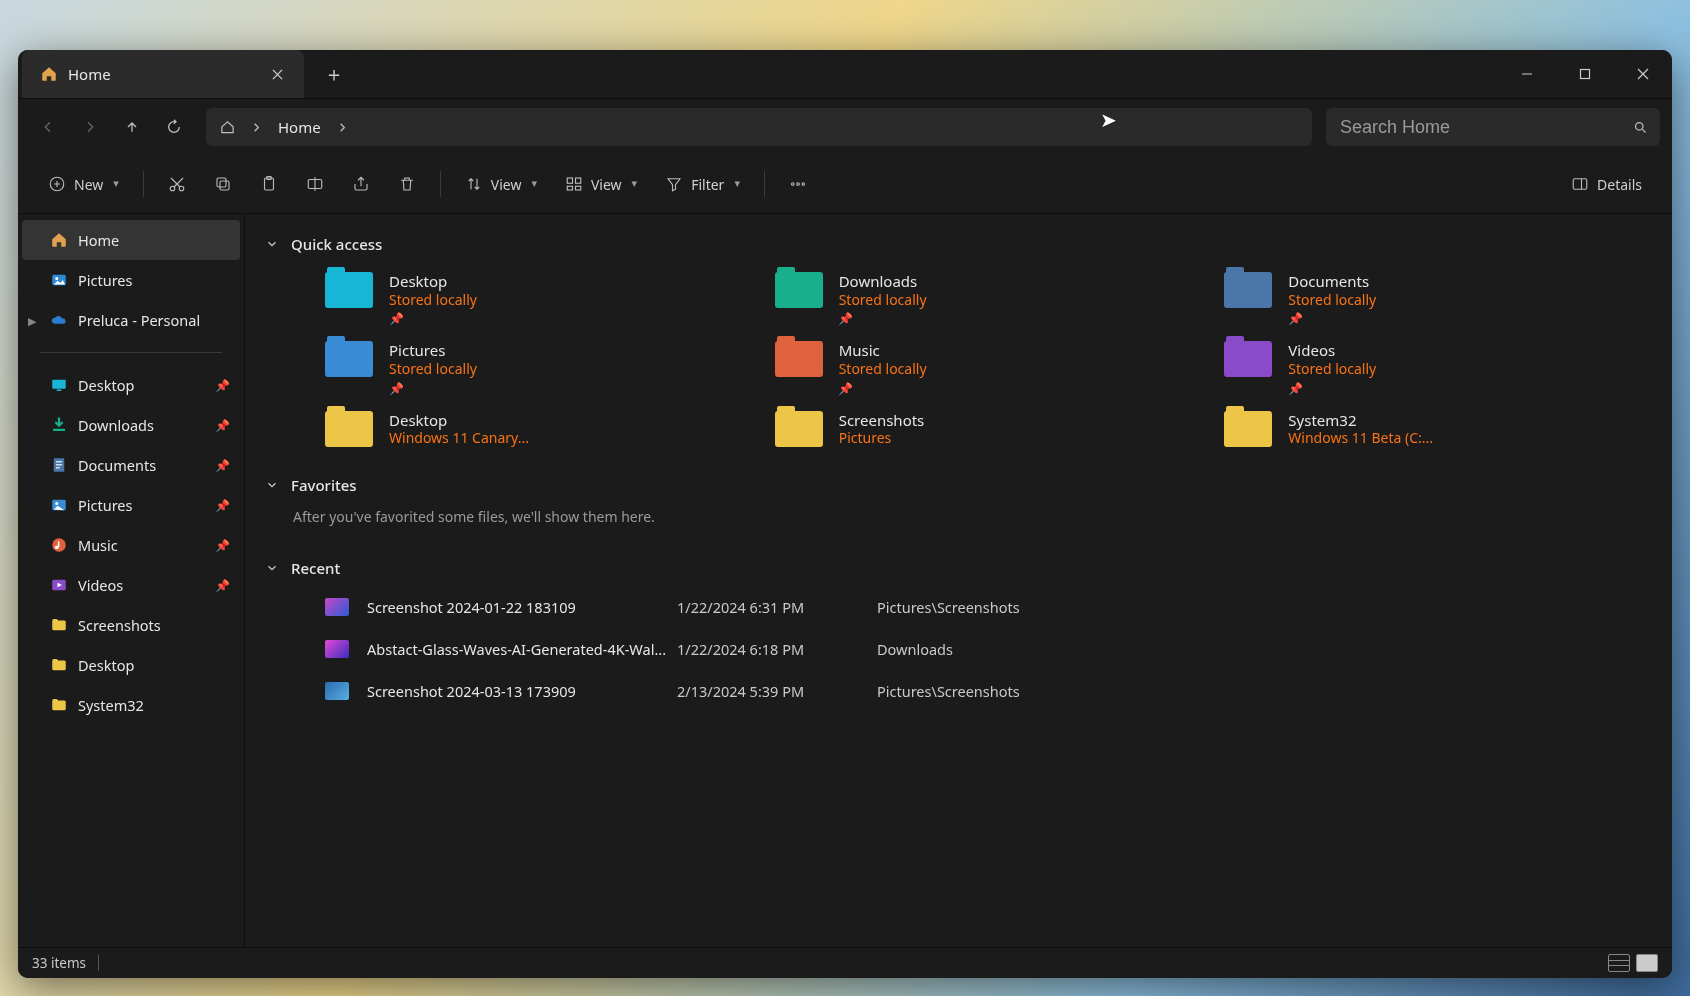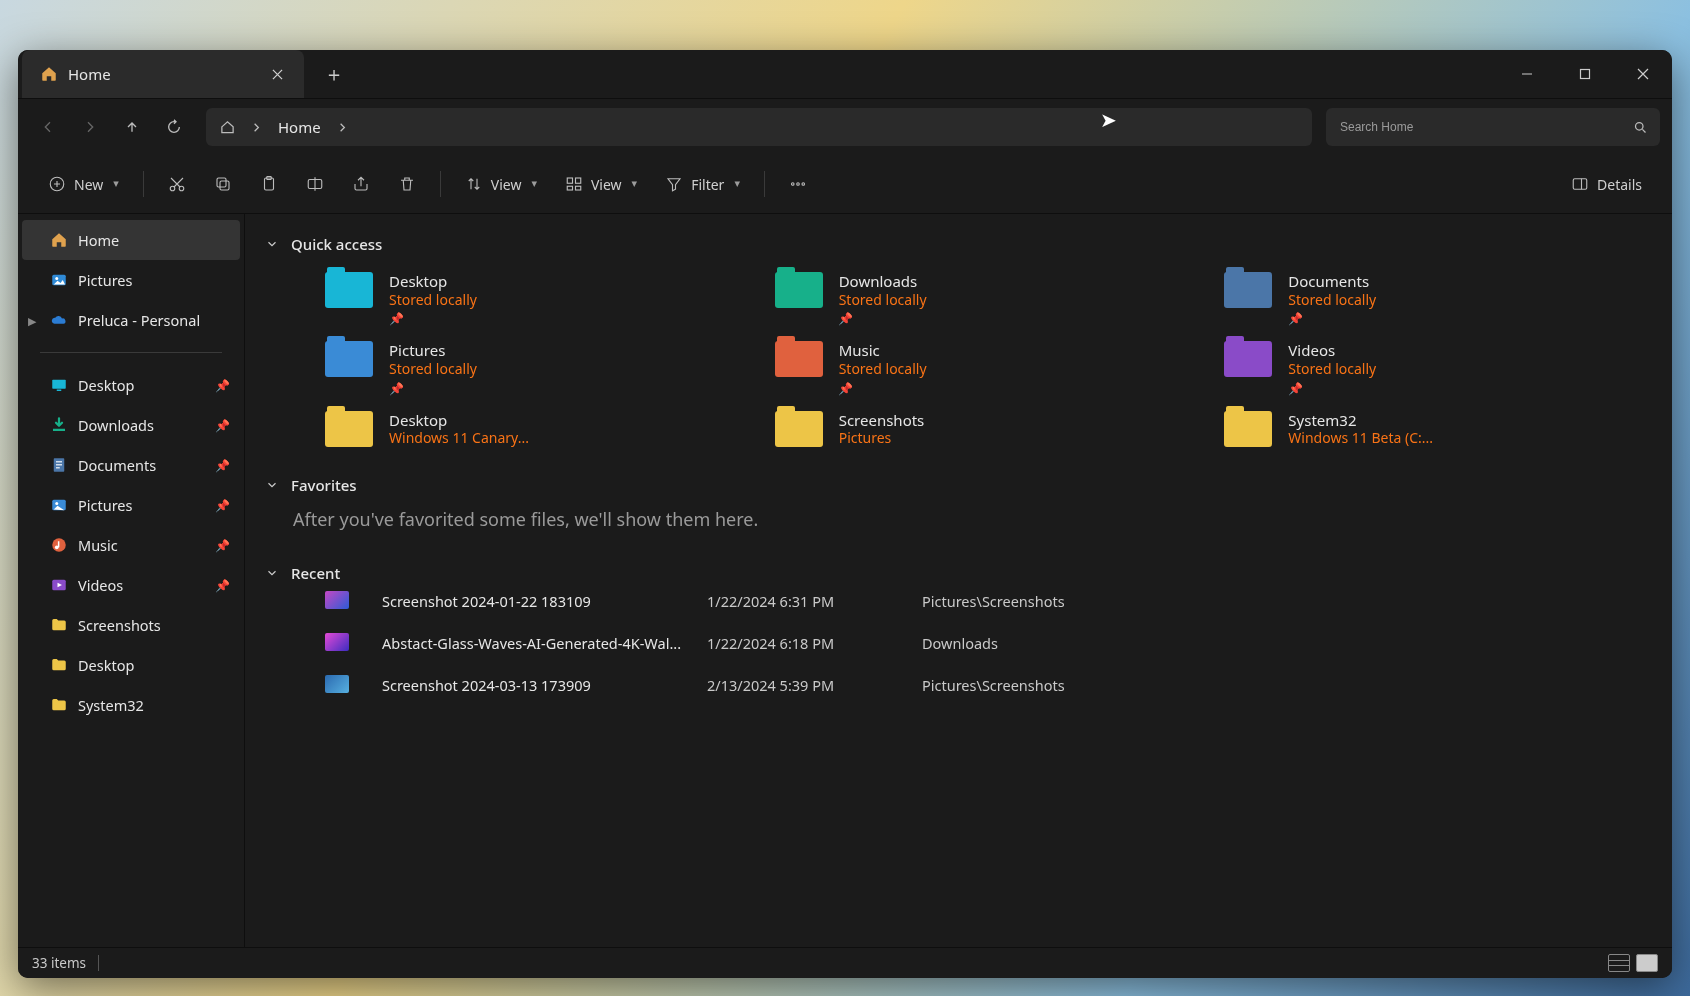--- a/index.html
+++ b/index.html
@@ -25,21 +25,21 @@
   .navrow{height:56px;display:flex;align-items:center;gap:6px;padding:0 12px;background:#1b1b1b;}
   .nav-btn{width:36px;height:36px;display:flex;align-items:center;justify-content:center;border-radius:4px;color:#bcbcbc;}
   .nav-btn svg{width:16px;height:16px;fill:none;stroke:#bcbcbc;stroke-width:2;}
   .nav-btn.dis svg{stroke:#666;}
   .breadcrumb{flex:1;height:38px;display:flex;align-items:center;gap:14px;
     background:#2a2a2a;border-radius:6px;padding:0 14px;margin:0 8px;}
   .breadcrumb svg{width:15px;height:15px;stroke:#bcbcbc;fill:none;stroke-width:2;}
   .bc-txt{font-size:15px;}
   .searchbox{width:310px;height:38px;background:#2a2a2a;border-radius:6px;display:flex;align-items:center;
     padding:0 12px;gap:8px;}
-  .searchbox input{flex:1;background:transparent;border:0;outline:0;color:#e6e6e6;font-size:12px;}
+  .searchbox input{flex:1;background:transparent;border:0;outline:0;color:#e6e6e6;font-size:18px;}
   .searchbox input::placeholder{color:#9a9a9a;}
   .searchbox svg{width:15px;height:15px;stroke:#bcbcbc;fill:none;stroke-width:2;}
   
   .toolbar{height:58px;display:flex;align-items:center;gap:4px;padding:0 18px;border-bottom:1px solid #0e0e0e;background:#1b1b1b;}
   .tbtn{display:flex;align-items:flex-start;gap:8px;padding:8px 12px;border-radius:4px;color:#cfcfcf;font-size:14px;}
   .tbtn svg{width:18px;height:18px;stroke:#bcbcbc;fill:none;stroke-width:1.5;}
   .tsep{width:1px;height:26px;background:#3a3a3a;margin:0 8px;}
   .spacer{flex:1;}
   .chev{font-size:11px;color:#9c9c9c;margin-left:2px;}
   
@@ -57,23 +57,23 @@
   
   .main{flex:1;overflow-y:auto;padding:12px 20px 0 20px;}
   .section-hdr{display:flex;align-items:center;gap:12px;font-size:15px;font-weight:500;padding:8px 0;cursor:default;}
   .section-hdr svg{width:14px;height:14px;stroke:#ccc;fill:none;stroke-width:2;}
   .qa-grid{display:grid;grid-template-columns:repeat(3,minmax(0,1fr));gap:14px 32px;padding:10px 10px 20px 60px;}
   .qa-item{display:flex;gap:16px;align-items:flex-start;}
   .qa-ico{width:48px;height:40px;border-radius:3px;display:flex;align-items:center;justify-content:center;flex-shrink:0;}
   .qa-name{font-size:15px;line-height:1.25;}
   .qa-sub{font-size:14px;color:#f97316;line-height:1.25;}
   .qa-pin{font-size:12px;color:#777;margin-top:2px;}
-  .fav-empty{color:#9a9a9a;font-size:18px;padding:4px 0 24px 28px;}
-  
-  .recent-row{display:flex;height:42px;padding-left:60px;font-size:14.5px;gap:15px;}
+  .fav-empty{color:#9a9a9a;font-size:14px;padding:4px 0 24px 28px;}
+  
+  .recent-row{display:flex;align-items:center;height:42px;padding-left:60px;font-size:14.5px;}
   .recent-row .thumb{width:24px;height:18px;border-radius:2px;margin-right:18px;flex-shrink:0;}
   .recent-row .rn{flex:0 0 310px;white-space:nowrap;overflow:hidden;text-overflow:ellipsis;}
   .recent-row .rd{flex:0 0 200px;color:#c9c9c9;}
   .recent-row .rp{color:#c9c9c9;}
   
   .footer{height:30px;display:flex;align-items:center;padding:0 14px;background:#1b1b1b;border-top:1px solid #0e0e0e;font-size:13.5px;color:#c9c9c9;}
   .footer .div{width:1px;height:16px;background:#555;margin:0 12px;}
   .footer .vw{margin-left:auto;display:flex;gap:6px;}
   .footer .vw div{width:20px;height:16px;border:1px solid #888;border-radius:2px;}
   .cursor{position:absolute;left:1082px;top:56px;font-size:20px;color:#fff;user-select:none;pointer-events:none;}

